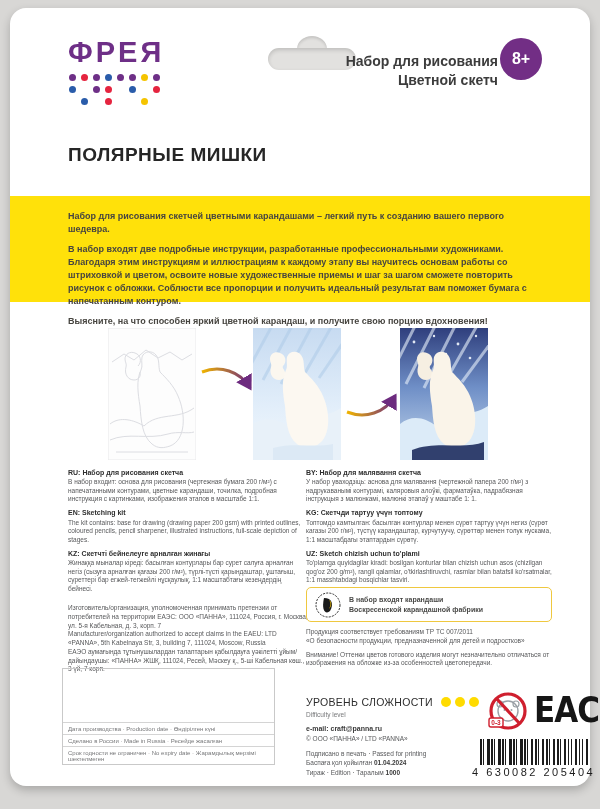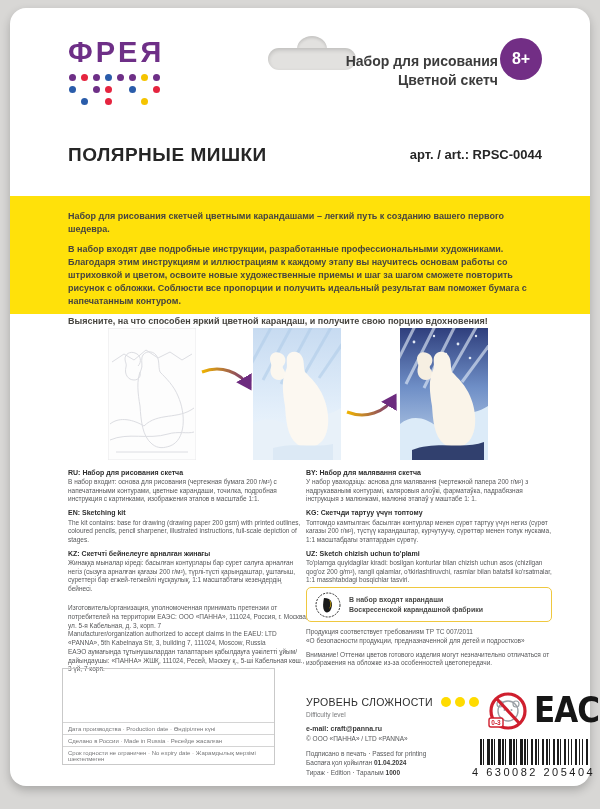--- a/index.html
+++ b/index.html
@@ -31,21 +31,21 @@
   .product-type{right:92px;top:44px;text-align:right;font-size:14px;font-weight:bold;color:#3c3c3c;line-height:1.35;}
   .age-badge{left:490px;top:30px;width:42px;height:42px;border-radius:50%;background:#722e85;
     color:#fff;font-weight:bold;font-size:16px;display:flex;align-items:center;justify-content:center;}
 
   
   .title{left:58px;top:136px;font-size:19px;font-weight:bold;color:#262626;letter-spacing:.5px;}
   .subtitle{left:72px;top:160px;font-size:12px;color:#6f6f6f;margin-top:40px;}
   .article{right:48px;top:139px;font-size:13px;font-weight:bold;color:#262626;}
 
   
-  .intro{left:0;top:188px;width:580px;height:118px;background:#ffe10a;box-sizing:border-box;
+  .intro{left:0;top:188px;width:580px;height:106px;background:#ffe10a;box-sizing:border-box;
     padding:14px 58px 0 58px;}
   .intro p{margin:0 0 7px 0;font-size:9px;font-weight:bold;color:#474540;line-height:1.45;}
 
   
   .stage{top:320px;width:88px;height:132px;overflow:hidden;}
   .stage svg{display:block;}
   .arrow{width:58px;height:38px;}
 
   
   .col{top:460px;font-size:6.5px;color:#57585a;line-height:1.32;}
@@ -131,21 +131,20 @@
       </div>
   </div>
   <div class="abs product-type">
     <div>Набор для рисования</div>
     <div>Цветной скетч</div>
   </div>
   <div class="abs age-badge">8+</div>
 
   <div class="abs title">ПОЛЯРНЫЕ МИШКИ</div>
   <div class="abs subtitle">Polar Bears</div>
-  <div class="abs article">арт. / art.: RPSC-0044</div>
 
   <div class="abs intro">
     <p>Набор для рисования скетчей цветными карандашами – легкий путь к созданию вашего первого шедевра.</p>
     <p>В набор входят две подробные инструкции, разработанные профессиональными художниками. Благодаря этим инструкциям и иллюстрациям к каждому этапу вы научитесь основам работы со штриховкой и цветом, освоите новые художественные приемы и шаг за шагом сможете повторить рисунок с обложки. Соблюсти все пропорции и получить идеальный результат вам поможет бумага с напечатанным контуром.</p>
     <p>Выясните, на что способен яркий цветной карандаш, и получите свою порцию вдохновения!</p>
   </div>
 
   <div class="abs stage" style="left:98px;">
     <svg width="88" height="132" viewBox="0 0 88 132">
       <rect x="0" y="0" width="88" height="132" fill="#fdfdfd" stroke="#e8e8ea"></rect>

